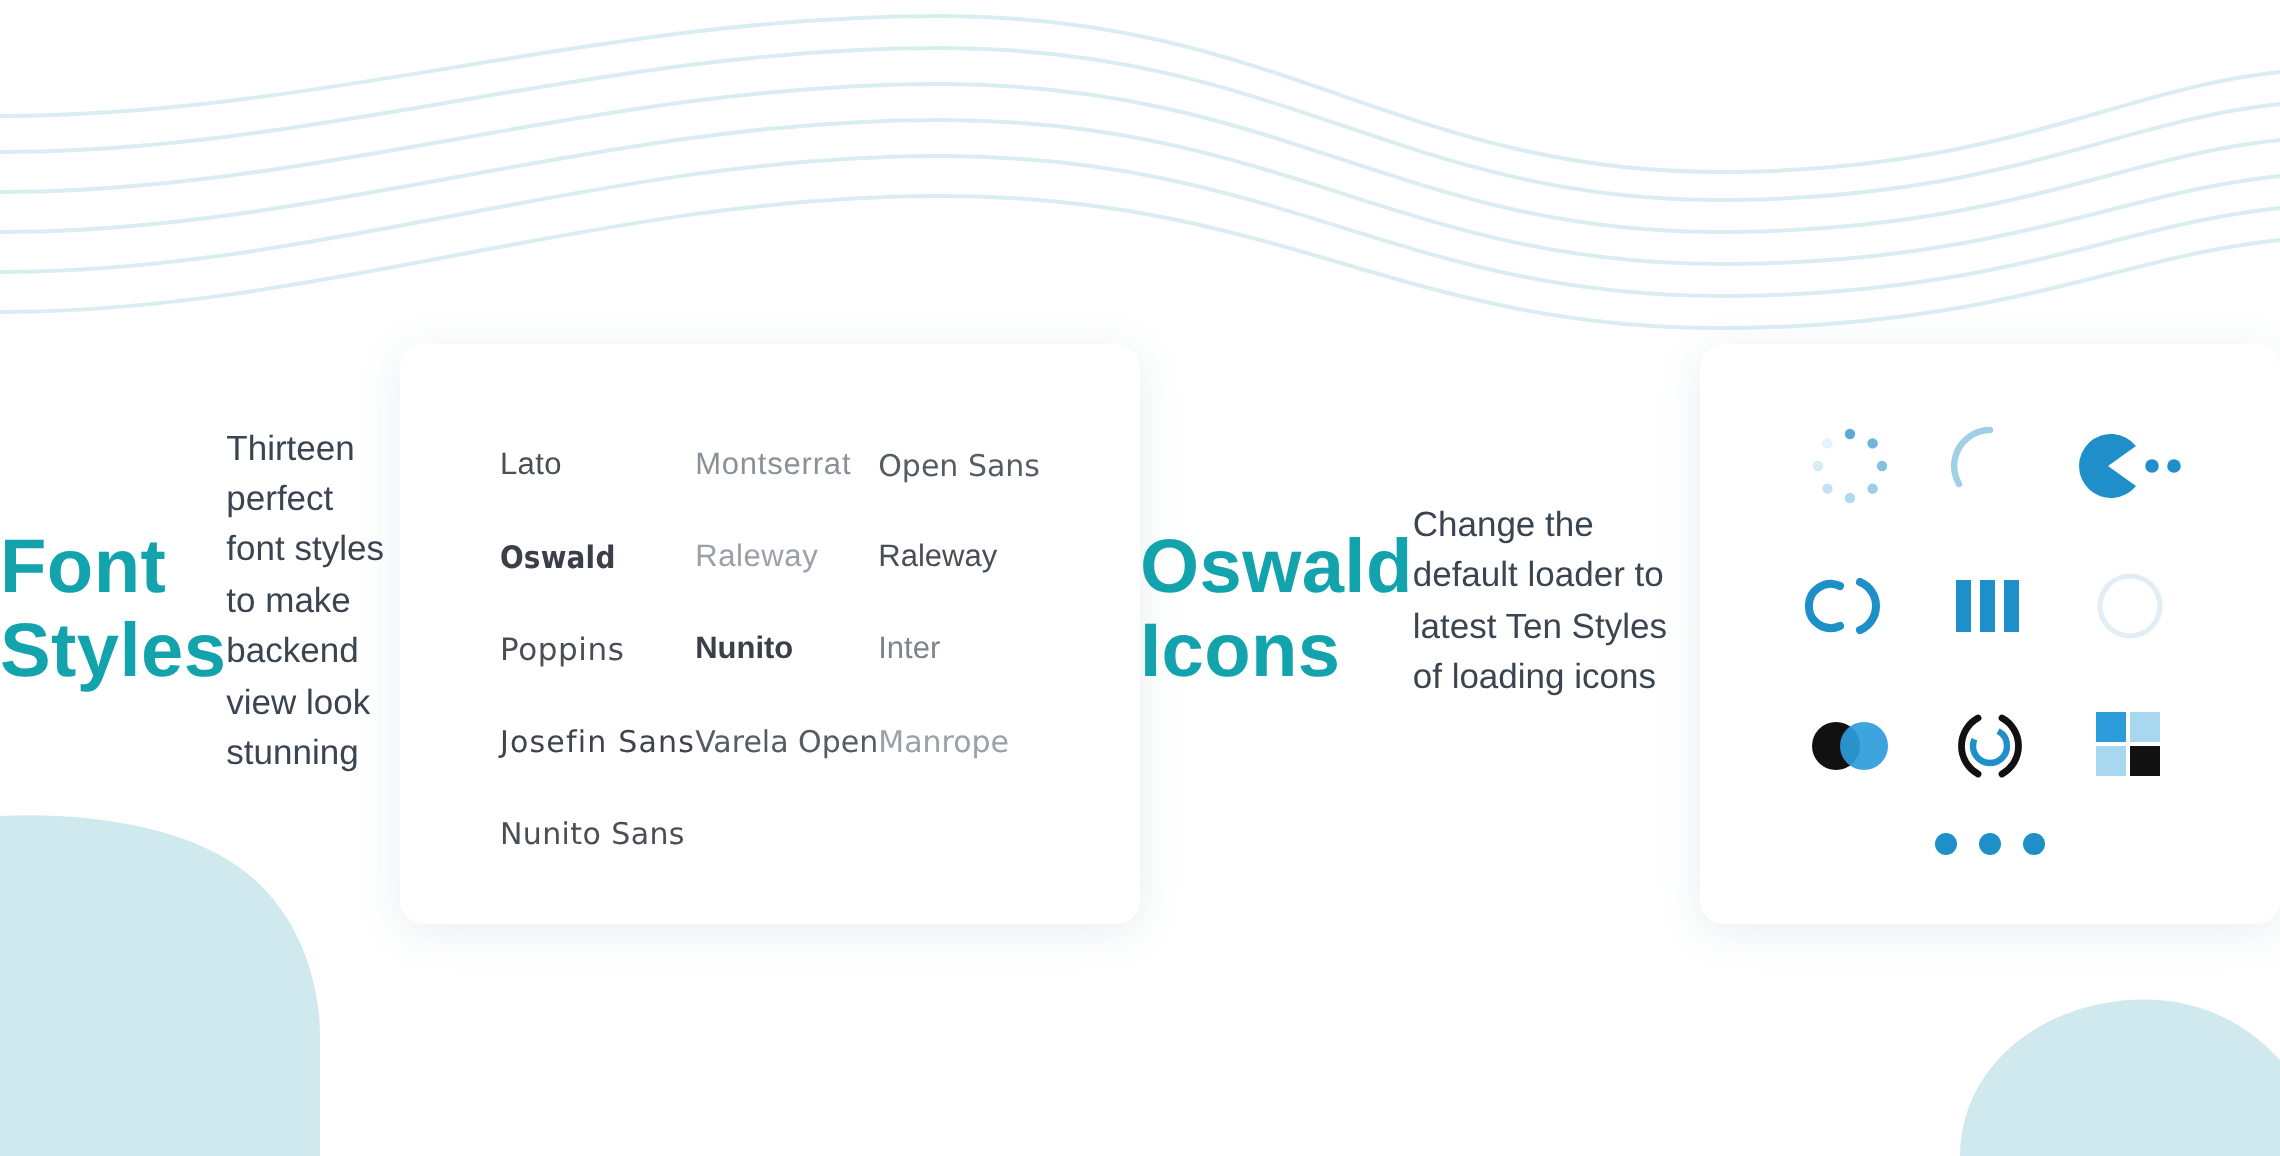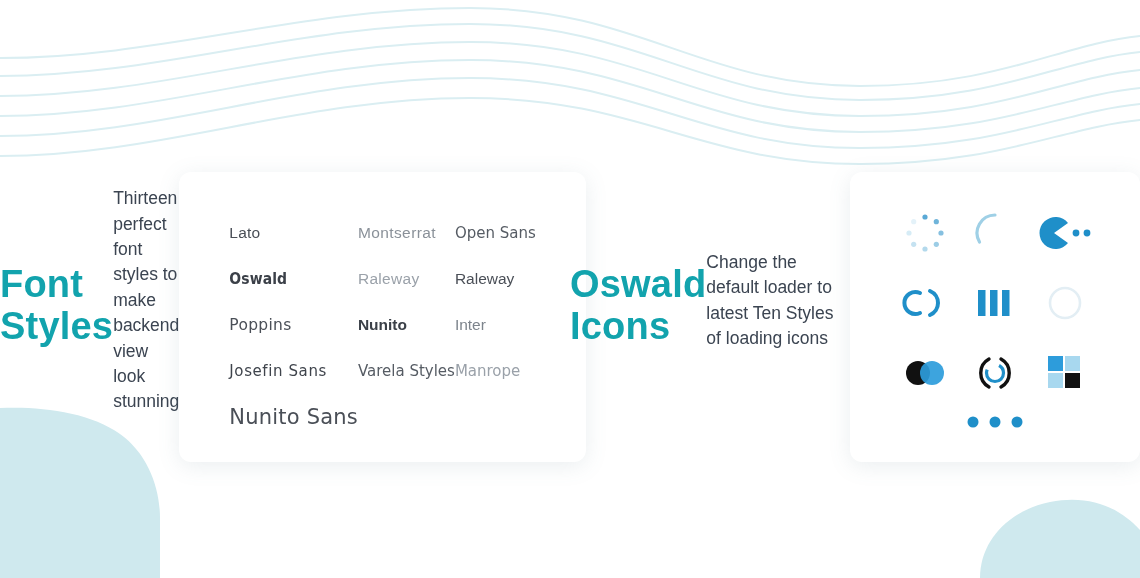--- a/index.html
+++ b/index.html
@@ -78,21 +78,21 @@
   }
   .font-item {
     font-size: 15.5px;
     color: #4a4f57;
     white-space: nowrap;
   }
   .f-lato        { font-family: "Liberation Sans", sans-serif; letter-spacing: .2px; }
   .f-oswald      { font-family: "DejaVu Sans Condensed","Liberation Sans", sans-serif; font-weight: bold; font-stretch: condensed; letter-spacing: .1px; color:#3b4048; }
   .f-poppins     { font-family: "DejaVu Sans", sans-serif; letter-spacing: .3px; }
   .f-josefin     { font-family: "DejaVu Sans", sans-serif; font-size: 15px; letter-spacing: .6px; color:#3f444c; }
-  .f-nunito      { font-family: "DejaVu Sans", sans-serif; font-size: 21px; letter-spacing: .2px; }
+  .f-nunito      { font-family: "DejaVu Sans", sans-serif; font-size: 15px; letter-spacing: .2px; }
   .f-montserrat  { font-family: "Liberation Sans", sans-serif; color: #8a9199; letter-spacing: .4px; }
   .f-raleway     { font-family: "Liberation Sans", sans-serif; color: #9aa1a9; letter-spacing: .3px; }
   .f-rubik       { font-family: "Liberation Sans", sans-serif; font-weight: bold; color: #3b4048; }
   .f-varela      { font-family: "DejaVu Sans", sans-serif; color: #565c64; font-size: 15px; }
   .f-opensans    { font-family: "DejaVu Sans", sans-serif; color: #565c64; font-size: 15px; }
   .f-roboto      { font-family: "Liberation Sans", sans-serif; color: #4a4f57; }
   .f-inter       { font-family: "Liberation Sans", sans-serif; color: #7d848c; }
   .f-manrope     { font-family: "DejaVu Sans", sans-serif; color: #9aa1a9; font-size: 15px; }
 
   
@@ -158,21 +158,21 @@
 
         <div class="font-item f-oswald">Oswald</div>
         <div class="font-item f-raleway">Raleway</div>
         <div class="font-item f-roboto">Raleway</div>
 
         <div class="font-item f-poppins">Poppins</div>
         <div class="font-item f-rubik">Nunito</div>
         <div class="font-item f-inter">Inter</div>
 
         <div class="font-item f-josefin">Josefin Sans</div>
-        <div class="font-item f-varela">Varela Styles</div>
+        <div class="font-item f-varela">Varela Open</div>
         <div class="font-item f-manrope">Manrope</div>
 
         <div class="font-item f-nunito">Nunito Sans</div>
       </div>
     </div>
   </div>
 
   <div class="column">
     <h1 class="col-title">Oswald Icons</h1>
     <p class="col-sub">Change the default loader to latest Ten Styles of loading icons</p>

